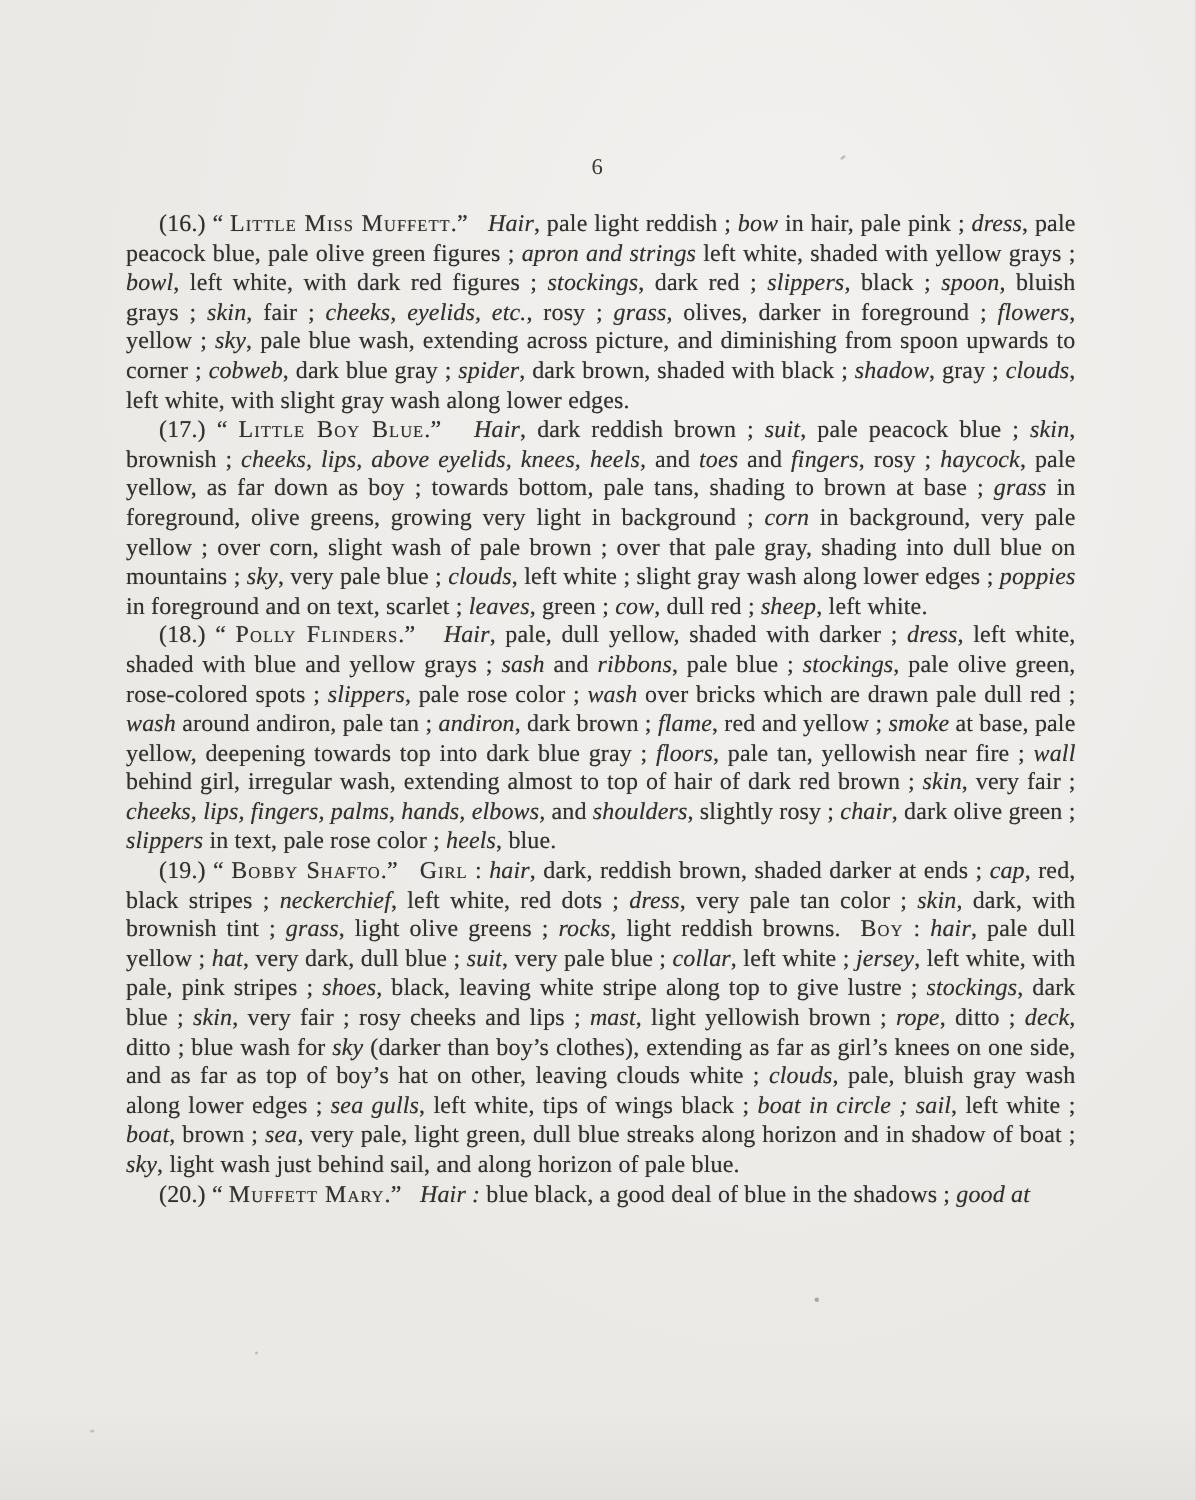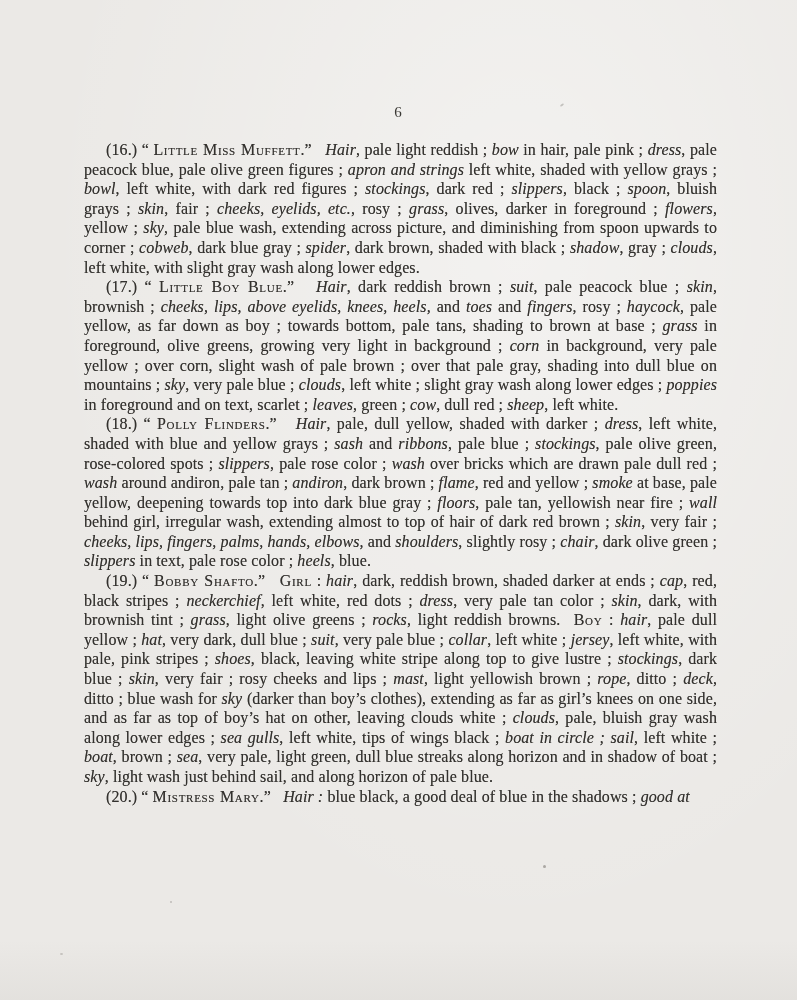--- a/index.html
+++ b/index.html
@@ -67,21 +67,21 @@
 
 <div class="page">
 
   <div class="page-number">6</div>
 
   <div class="text-block">
     <p><span class="seg-n">(16.)&nbsp;“&nbsp;</span><span class="seg-sc">Little Miss Muffett</span><span class="seg-n">.”&nbsp;&nbsp; </span><span class="seg-i">Hair</span><span class="seg-n">, pale light reddish&nbsp;; </span><span class="seg-i">bow</span><span class="seg-n"> in hair, pale pink&nbsp;; </span><span class="seg-i">dress</span><span class="seg-n">, pale peacock blue, pale olive green figures&nbsp;; </span><span class="seg-i">apron and strings</span><span class="seg-n"> left white, shaded with yellow grays&nbsp;; </span><span class="seg-i">bowl</span><span class="seg-n">, left white, with dark red figures&nbsp;; </span><span class="seg-i">stockings</span><span class="seg-n">, dark red&nbsp;; </span><span class="seg-i">slippers</span><span class="seg-n">, black&nbsp;; </span><span class="seg-i">spoon</span><span class="seg-n">, bluish grays&nbsp;; </span><span class="seg-i">skin</span><span class="seg-n">, fair&nbsp;; </span><span class="seg-i">cheeks, eyelids, etc.</span><span class="seg-n">, rosy&nbsp;; </span><span class="seg-i">grass</span><span class="seg-n">, olives, darker in foreground&nbsp;; </span><span class="seg-i">flowers</span><span class="seg-n">, yellow&nbsp;; </span><span class="seg-i">sky</span><span class="seg-n">, pale blue wash, extending across picture, and diminishing from spoon upwards to corner&nbsp;; </span><span class="seg-i">cobweb</span><span class="seg-n">, dark blue gray&nbsp;; </span><span class="seg-i">spider</span><span class="seg-n">, dark brown, shaded with black&nbsp;; </span><span class="seg-i">shadow</span><span class="seg-n">, gray&nbsp;; </span><span class="seg-i">clouds</span><span class="seg-n">, left white, with slight gray wash along lower edges.</span></p>
     <p><span class="seg-n">(17.)&nbsp;“&nbsp;</span><span class="seg-sc">Little Boy Blue</span><span class="seg-n">.”&nbsp;&nbsp; </span><span class="seg-i">Hair</span><span class="seg-n">, dark reddish brown&nbsp;; </span><span class="seg-i">suit</span><span class="seg-n">, pale peacock blue&nbsp;; </span><span class="seg-i">skin</span><span class="seg-n">, brownish&nbsp;; </span><span class="seg-i">cheeks, lips, above eyelids, knees, heels,</span><span class="seg-n"> and </span><span class="seg-i">toes</span><span class="seg-n"> and </span><span class="seg-i">fingers</span><span class="seg-n">, rosy&nbsp;; </span><span class="seg-i">haycock</span><span class="seg-n">, pale yellow, as far down as boy&nbsp;; towards bottom, pale tans, shading to brown at base&nbsp;; </span><span class="seg-i">grass</span><span class="seg-n"> in foreground, olive greens, growing very light in background&nbsp;; </span><span class="seg-i">corn</span><span class="seg-n"> in background, very pale yellow&nbsp;; over corn, slight wash of pale brown&nbsp;; over that pale gray, shading into dull blue on mountains&nbsp;; </span><span class="seg-i">sky</span><span class="seg-n">, very pale blue&nbsp;; </span><span class="seg-i">clouds</span><span class="seg-n">, left white&nbsp;; slight gray wash along lower edges&nbsp;; </span><span class="seg-i">poppies</span><span class="seg-n"> in foreground and on text, scarlet&nbsp;; </span><span class="seg-i">leaves</span><span class="seg-n">, green&nbsp;; </span><span class="seg-i">cow</span><span class="seg-n">, dull red&nbsp;; </span><span class="seg-i">sheep</span><span class="seg-n">, left white.</span></p>
     <p><span class="seg-n">(18.)&nbsp;“&nbsp;</span><span class="seg-sc">Polly Flinders</span><span class="seg-n">.”&nbsp;&nbsp; </span><span class="seg-i">Hair</span><span class="seg-n">, pale, dull yellow, shaded with darker&nbsp;; </span><span class="seg-i">dress</span><span class="seg-n">, left white, shaded with blue and yellow grays&nbsp;; </span><span class="seg-i">sash</span><span class="seg-n"> and </span><span class="seg-i">ribbons</span><span class="seg-n">, pale blue&nbsp;; </span><span class="seg-i">stockings</span><span class="seg-n">, pale olive green, rose-colored spots&nbsp;; </span><span class="seg-i">slippers</span><span class="seg-n">, pale rose color&nbsp;; </span><span class="seg-i">wash</span><span class="seg-n"> over bricks which are drawn pale dull red&nbsp;; </span><span class="seg-i">wash</span><span class="seg-n"> around andiron, pale tan&nbsp;; </span><span class="seg-i">andiron</span><span class="seg-n">, dark brown&nbsp;; </span><span class="seg-i">flame</span><span class="seg-n">, red and yellow&nbsp;; </span><span class="seg-i">smoke</span><span class="seg-n"> at base, pale yellow, deepening towards top into dark blue gray&nbsp;; </span><span class="seg-i">floors</span><span class="seg-n">, pale tan, yellowish near fire&nbsp;; </span><span class="seg-i">wall</span><span class="seg-n"> behind girl, irregular wash, extending almost to top of hair of dark red brown&nbsp;; </span><span class="seg-i">skin</span><span class="seg-n">, very fair&nbsp;; </span><span class="seg-i">cheeks, lips, fingers, palms, hands, elbows,</span><span class="seg-n"> and </span><span class="seg-i">shoulders</span><span class="seg-n">, slightly rosy&nbsp;; </span><span class="seg-i">chair</span><span class="seg-n">, dark olive green&nbsp;; </span><span class="seg-i">slippers</span><span class="seg-n"> in text, pale rose color&nbsp;; </span><span class="seg-i">heels</span><span class="seg-n">, blue.</span></p>
     <p><span class="seg-n">(19.)&nbsp;“&nbsp;</span><span class="seg-sc">Bobby Shafto</span><span class="seg-n">.”&nbsp;&nbsp; </span><span class="seg-sc">Girl</span><span class="seg-n">&nbsp;: </span><span class="seg-i">hair</span><span class="seg-n">, dark, reddish brown, shaded darker at ends&nbsp;; </span><span class="seg-i">cap</span><span class="seg-n">, red, black stripes&nbsp;; </span><span class="seg-i">neckerchief</span><span class="seg-n">, left white, red dots&nbsp;; </span><span class="seg-i">dress</span><span class="seg-n">, very pale tan color&nbsp;; </span><span class="seg-i">skin</span><span class="seg-n">, dark, with brownish tint&nbsp;; </span><span class="seg-i">grass</span><span class="seg-n">, light olive greens&nbsp;; </span><span class="seg-i">rocks</span><span class="seg-n">, light reddish browns.&nbsp; </span><span class="seg-sc">Boy</span><span class="seg-n">&nbsp;: </span><span class="seg-i">hair</span><span class="seg-n">, pale dull yellow&nbsp;; </span><span class="seg-i">hat</span><span class="seg-n">, very dark, dull blue&nbsp;; </span><span class="seg-i">suit</span><span class="seg-n">, very pale blue&nbsp;; </span><span class="seg-i">collar</span><span class="seg-n">, left white&nbsp;; </span><span class="seg-i">jersey</span><span class="seg-n">, left white, with pale, pink stripes&nbsp;; </span><span class="seg-i">shoes</span><span class="seg-n">, black, leaving white stripe along top to give lustre&nbsp;; </span><span class="seg-i">stockings</span><span class="seg-n">, dark blue&nbsp;; </span><span class="seg-i">skin</span><span class="seg-n">, very fair&nbsp;; rosy cheeks and lips&nbsp;; </span><span class="seg-i">mast</span><span class="seg-n">, light yellowish brown&nbsp;; </span><span class="seg-i">rope</span><span class="seg-n">, ditto&nbsp;; </span><span class="seg-i">deck</span><span class="seg-n">, ditto&nbsp;; blue wash for </span><span class="seg-i">sky</span><span class="seg-n"> (darker than boy’s clothes), extending as far as girl’s knees on one side, and as far as top of boy’s hat on other, leaving clouds white&nbsp;; </span><span class="seg-i">clouds</span><span class="seg-n">, pale, bluish gray wash along lower edges&nbsp;; </span><span class="seg-i">sea gulls</span><span class="seg-n">, left white, tips of wings black&nbsp;; </span><span class="seg-i">boat in circle&nbsp;; sail</span><span class="seg-n">, left white&nbsp;; </span><span class="seg-i">boat</span><span class="seg-n">, brown&nbsp;; </span><span class="seg-i">sea</span><span class="seg-n">, very pale, light green, dull blue streaks along horizon and in shadow of boat&nbsp;; </span><span class="seg-i">sky</span><span class="seg-n">, light wash just behind sail, and along horizon of pale blue.</span></p>
-    <p><span class="seg-n">(20.)&nbsp;“&nbsp;</span><span class="seg-sc">Mistress Mary</span><span class="seg-n">.”&nbsp;&nbsp; </span><span class="seg-i">Hair&nbsp;:</span><span class="seg-n"> blue black, a good deal of blue in the shadows&nbsp;; </span><span class="seg-i">good at</span></p>
+    <p><span class="seg-n">(20.)&nbsp;“&nbsp;</span><span class="seg-sc">Muffett Mary</span><span class="seg-n">.”&nbsp;&nbsp; </span><span class="seg-i">Hair&nbsp;:</span><span class="seg-n"> blue black, a good deal of blue in the shadows&nbsp;; </span><span class="seg-i">good at</span></p>
   </div>
 
   <div class="speck speck-1"></div>
   <div class="speck speck-2"></div>
   <div class="speck speck-3"></div>
   <div class="speck speck-4"></div>
 
 </div>
 
 </body></html>

